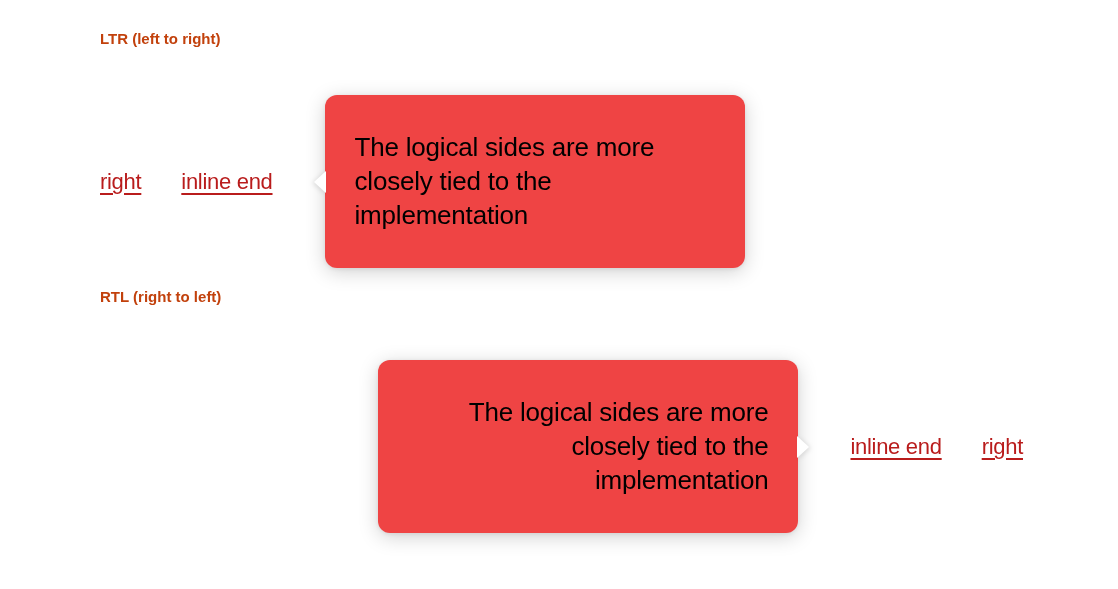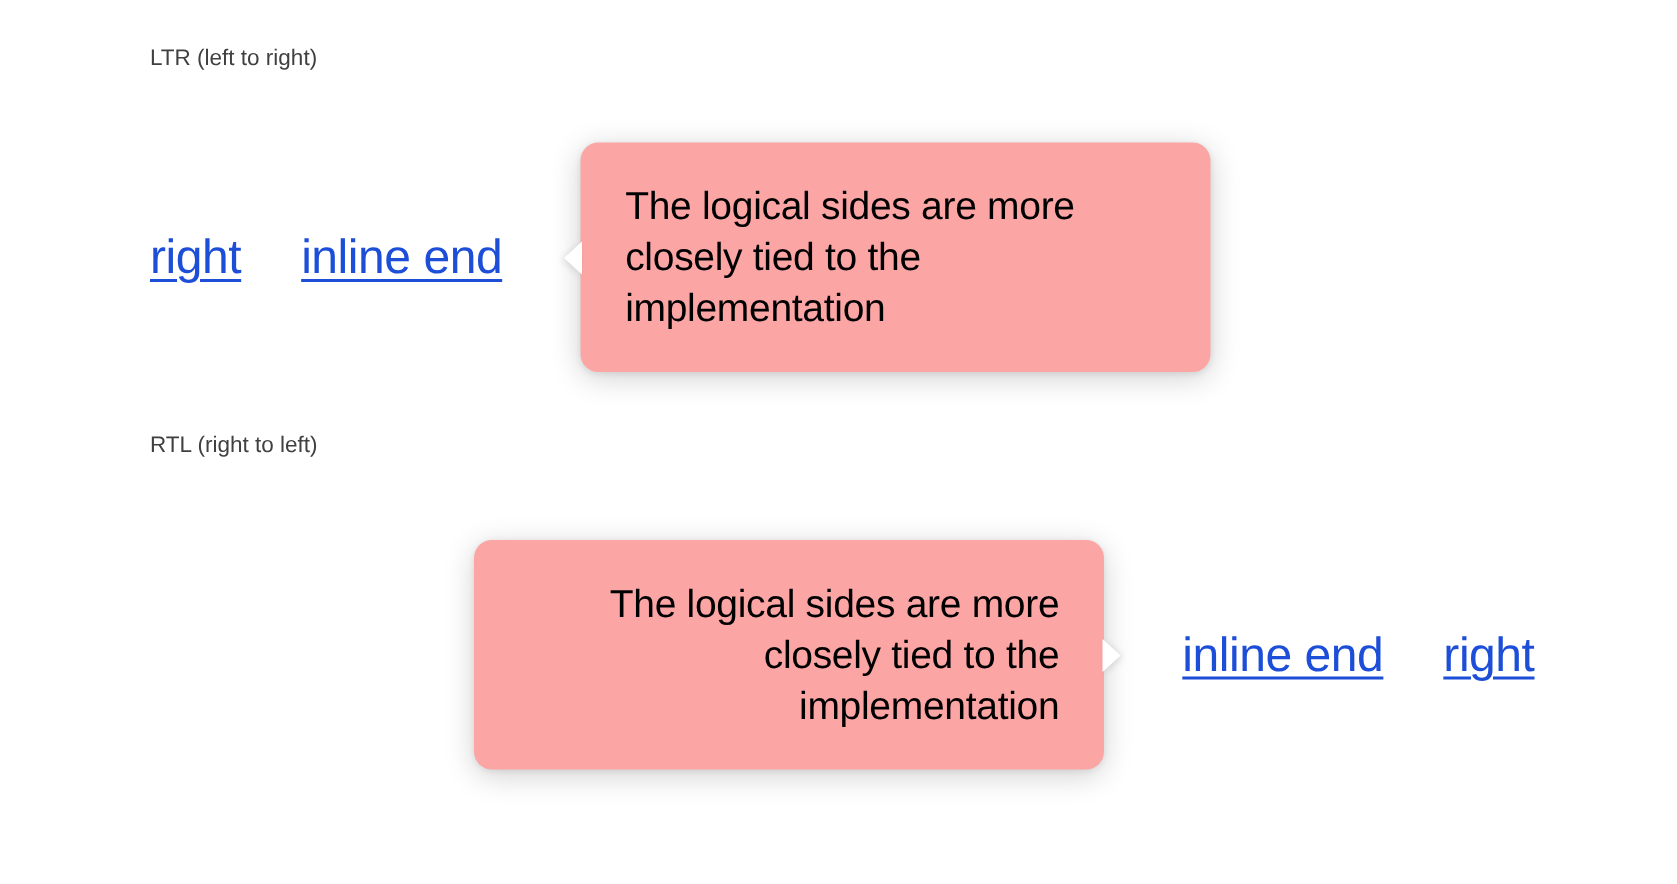--- a/index.html
+++ b/index.html
@@ -11,22 +11,22 @@
       width: 1118px;
       height: 589px;
       background: #ffffff;
       font-family: -apple-system, BlinkMacSystemFont, "Segoe UI", Helvetica, Arial, sans-serif;
       position: relative;
       overflow: hidden;
     }
     .section-label {
       position: absolute;
       font-size: 15px;
-      color: #404040;
-      font-weight: 400;
+      color: #c2410c;
+      font-weight: 700;
     }
     .label-ltr {
       left: 100px;
       top: 30px;
     }
     .label-rtl {
       left: 100px;
       top: 288px;
     }
     .row {
@@ -37,45 +37,45 @@
     .row-ltr {
       left: 100px;
       top: 95px;
     }
     .row-rtl {
       right: 95px;
       top: 360px;
       flex-direction: row-reverse;
     }
     .link {
-      color: #1d4ed8;
+      color: #b91c1c;
       text-decoration: underline;
       text-decoration-thickness: 2px;
       text-underline-offset: 4px;
-      font-size: 32px;
+      font-size: 22px;
       font-weight: 500;
       white-space: nowrap;
       letter-spacing: -0.3px;
     }
     .gap-small {
       width: 40px;
       flex: none;
     }
     .gap-large {
       width: 52px;
       flex: none;
     }
     .tooltip-wrap {
       position: relative;
     }
     .tooltip {
-      background: #fca5a5;
+      background: #ef4444;
       border-radius: 12px;
       box-shadow: 0 4px 20px rgba(0,0,0,0.18), 0 1px 4px rgba(0,0,0,0.08);
-      padding: 26px 30px;
+      padding: 36px 30px;
       font-size: 26px;
       line-height: 1.3;
       color: #000000;
       width: 420px;
       font-weight: 400;
       letter-spacing: -0.2px;
     }
     .tooltip-rtl {
       text-align: right;
     }

